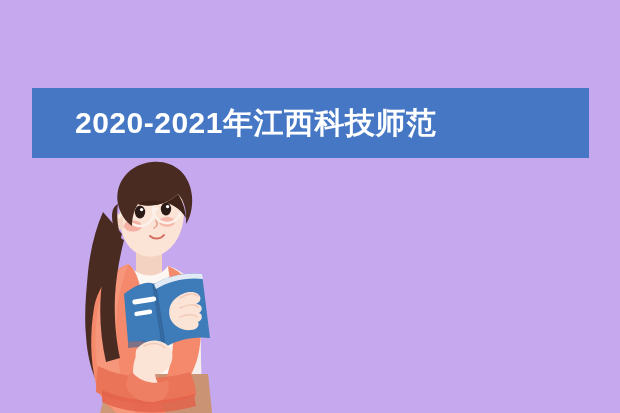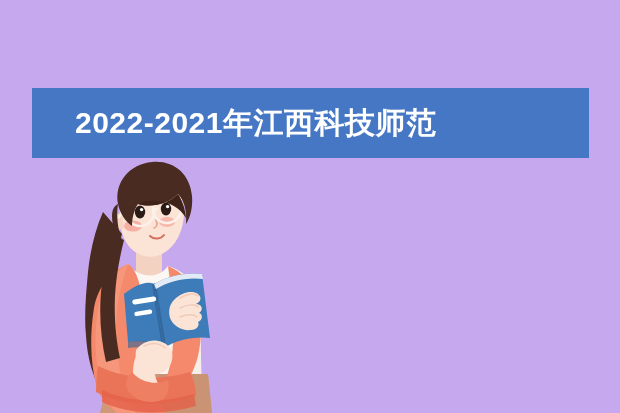--- a/index.html
+++ b/index.html
@@ -56,21 +56,21 @@
     width: 180px;
     height: 253px;
   }
 </style>
 </head>
 <body>
 
 <div id="canvas">
 
   <div id="title-banner">
-    <span id="title-text">2022-2021年江西科技师范</span>
+    <span id="title-text">2020-2021年江西科技师范</span>
   </div>
 
   <div id="illustration">
     <svg viewBox="0 0 180 253" xmlns="http://www.w3.org/2000/svg">
       <defs>
         <clipPath id="frameClip">
           <rect x="0" y="0" width="180" height="253"></rect>
         </clipPath>
       </defs>
 

